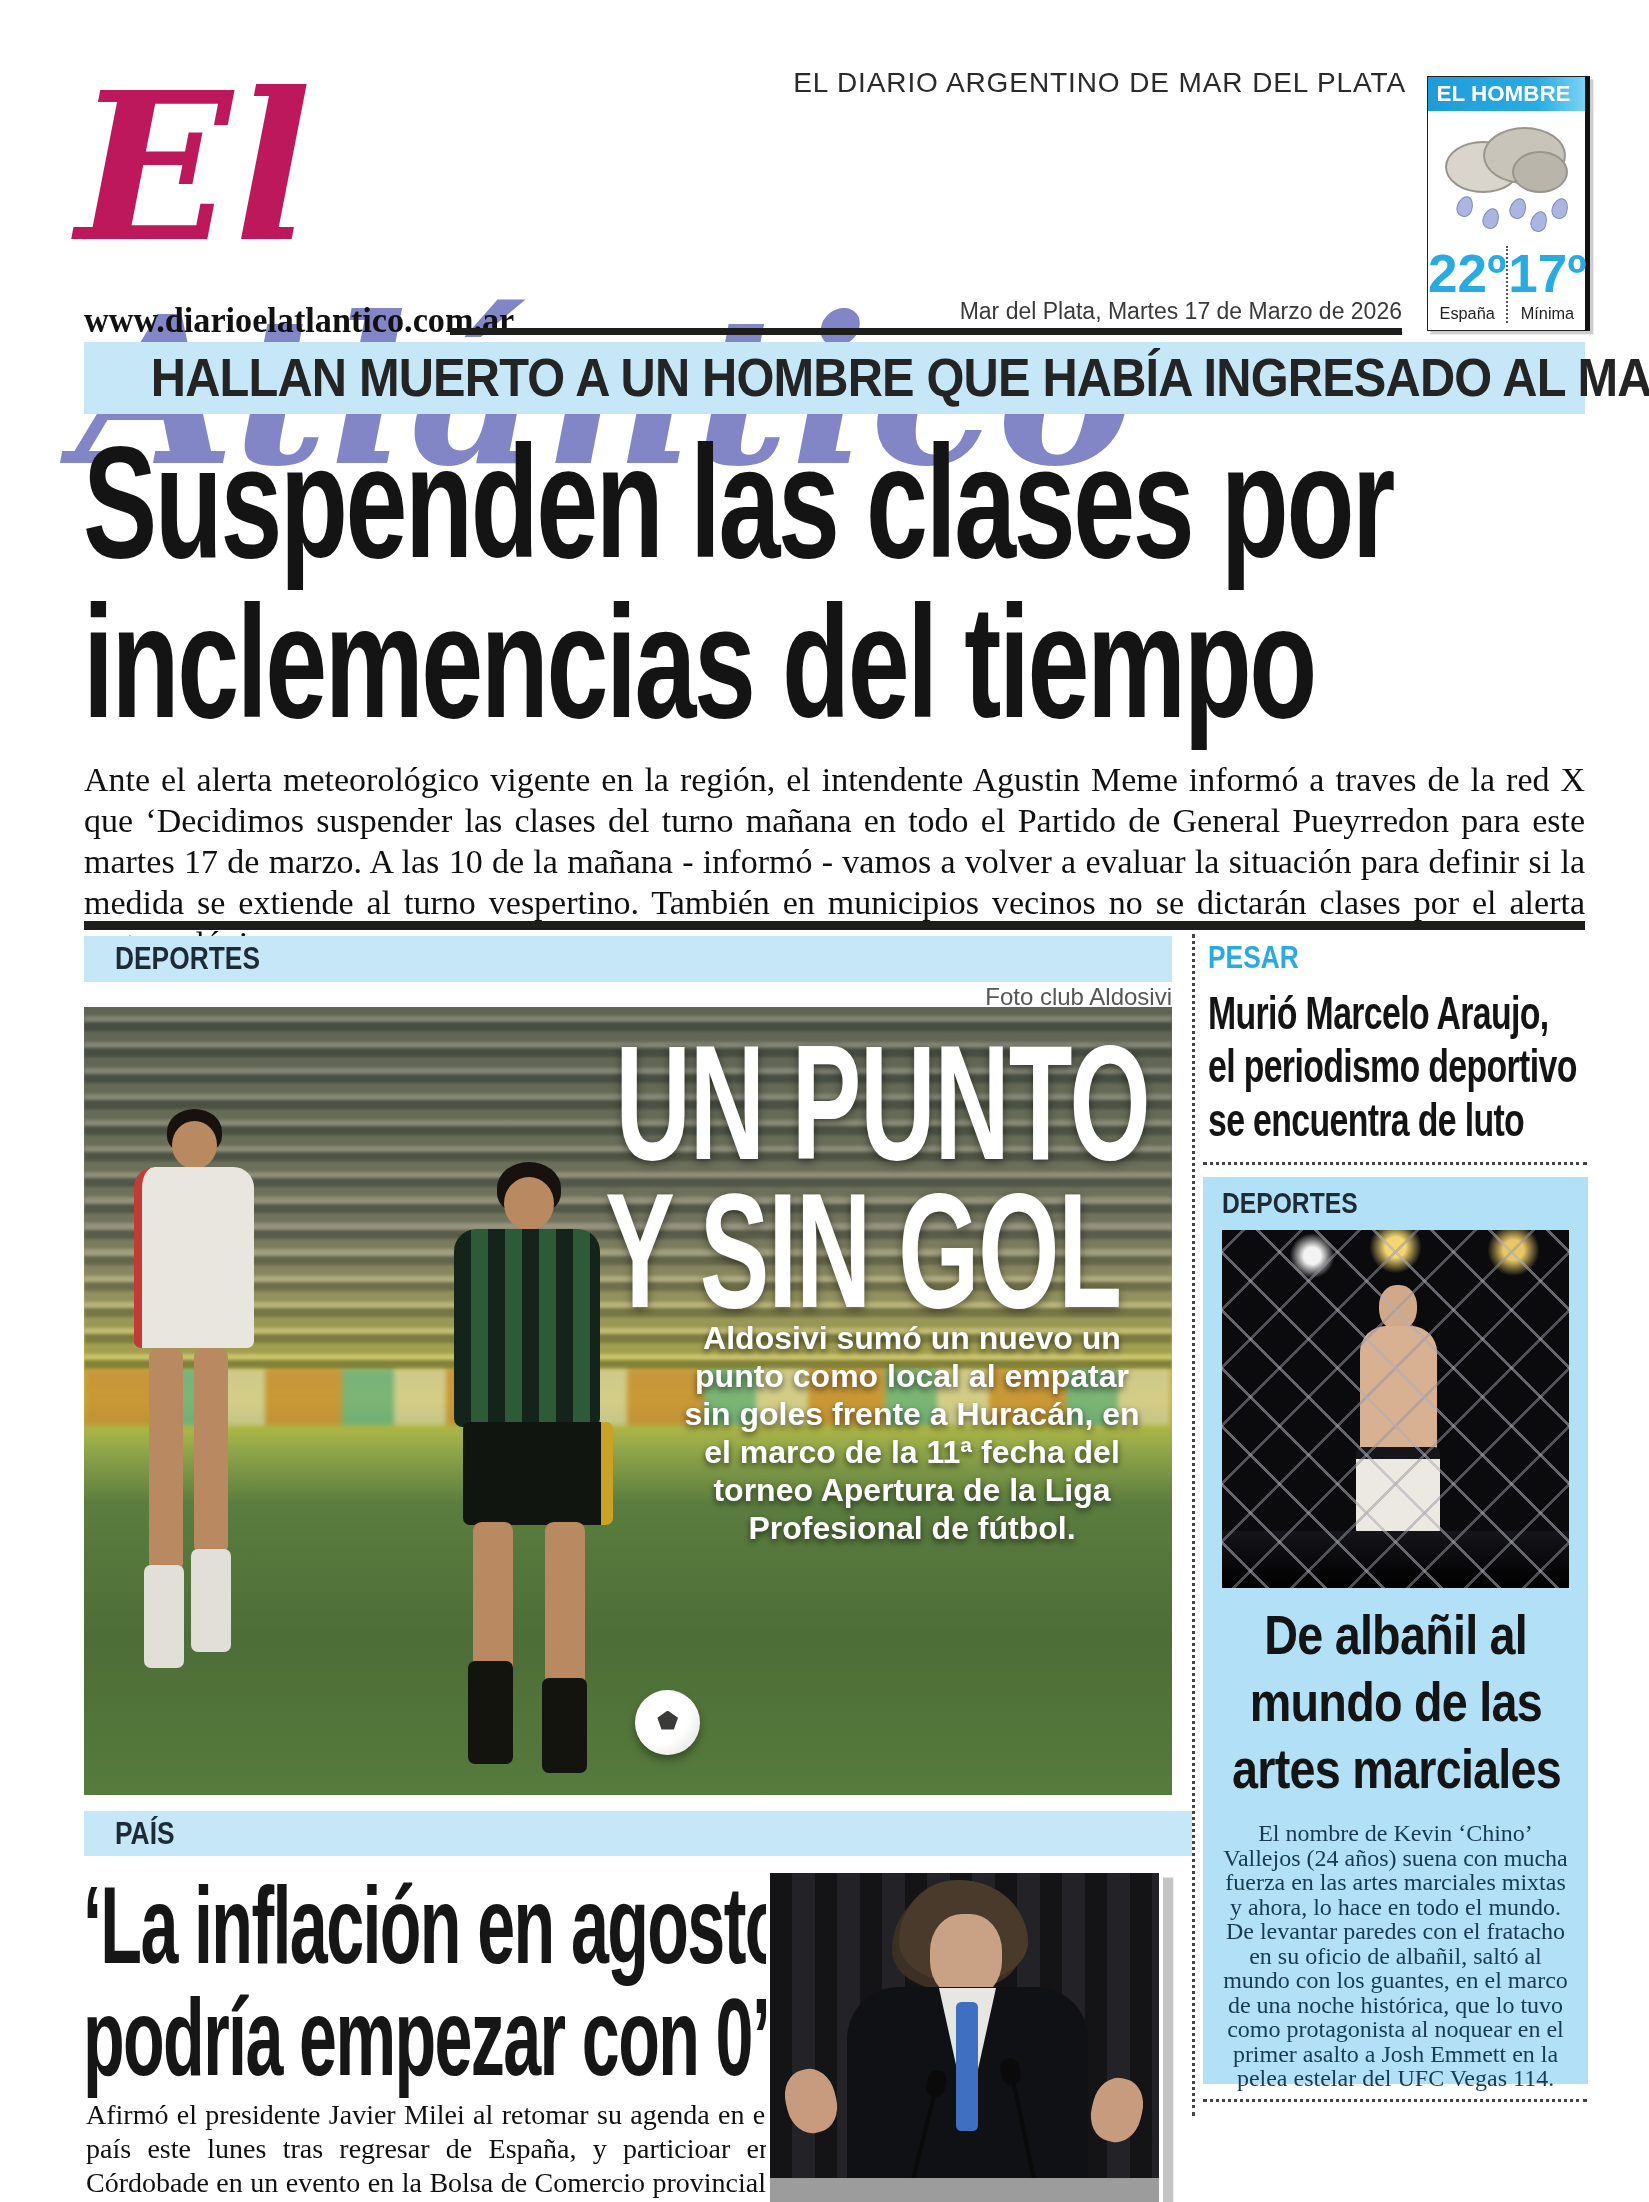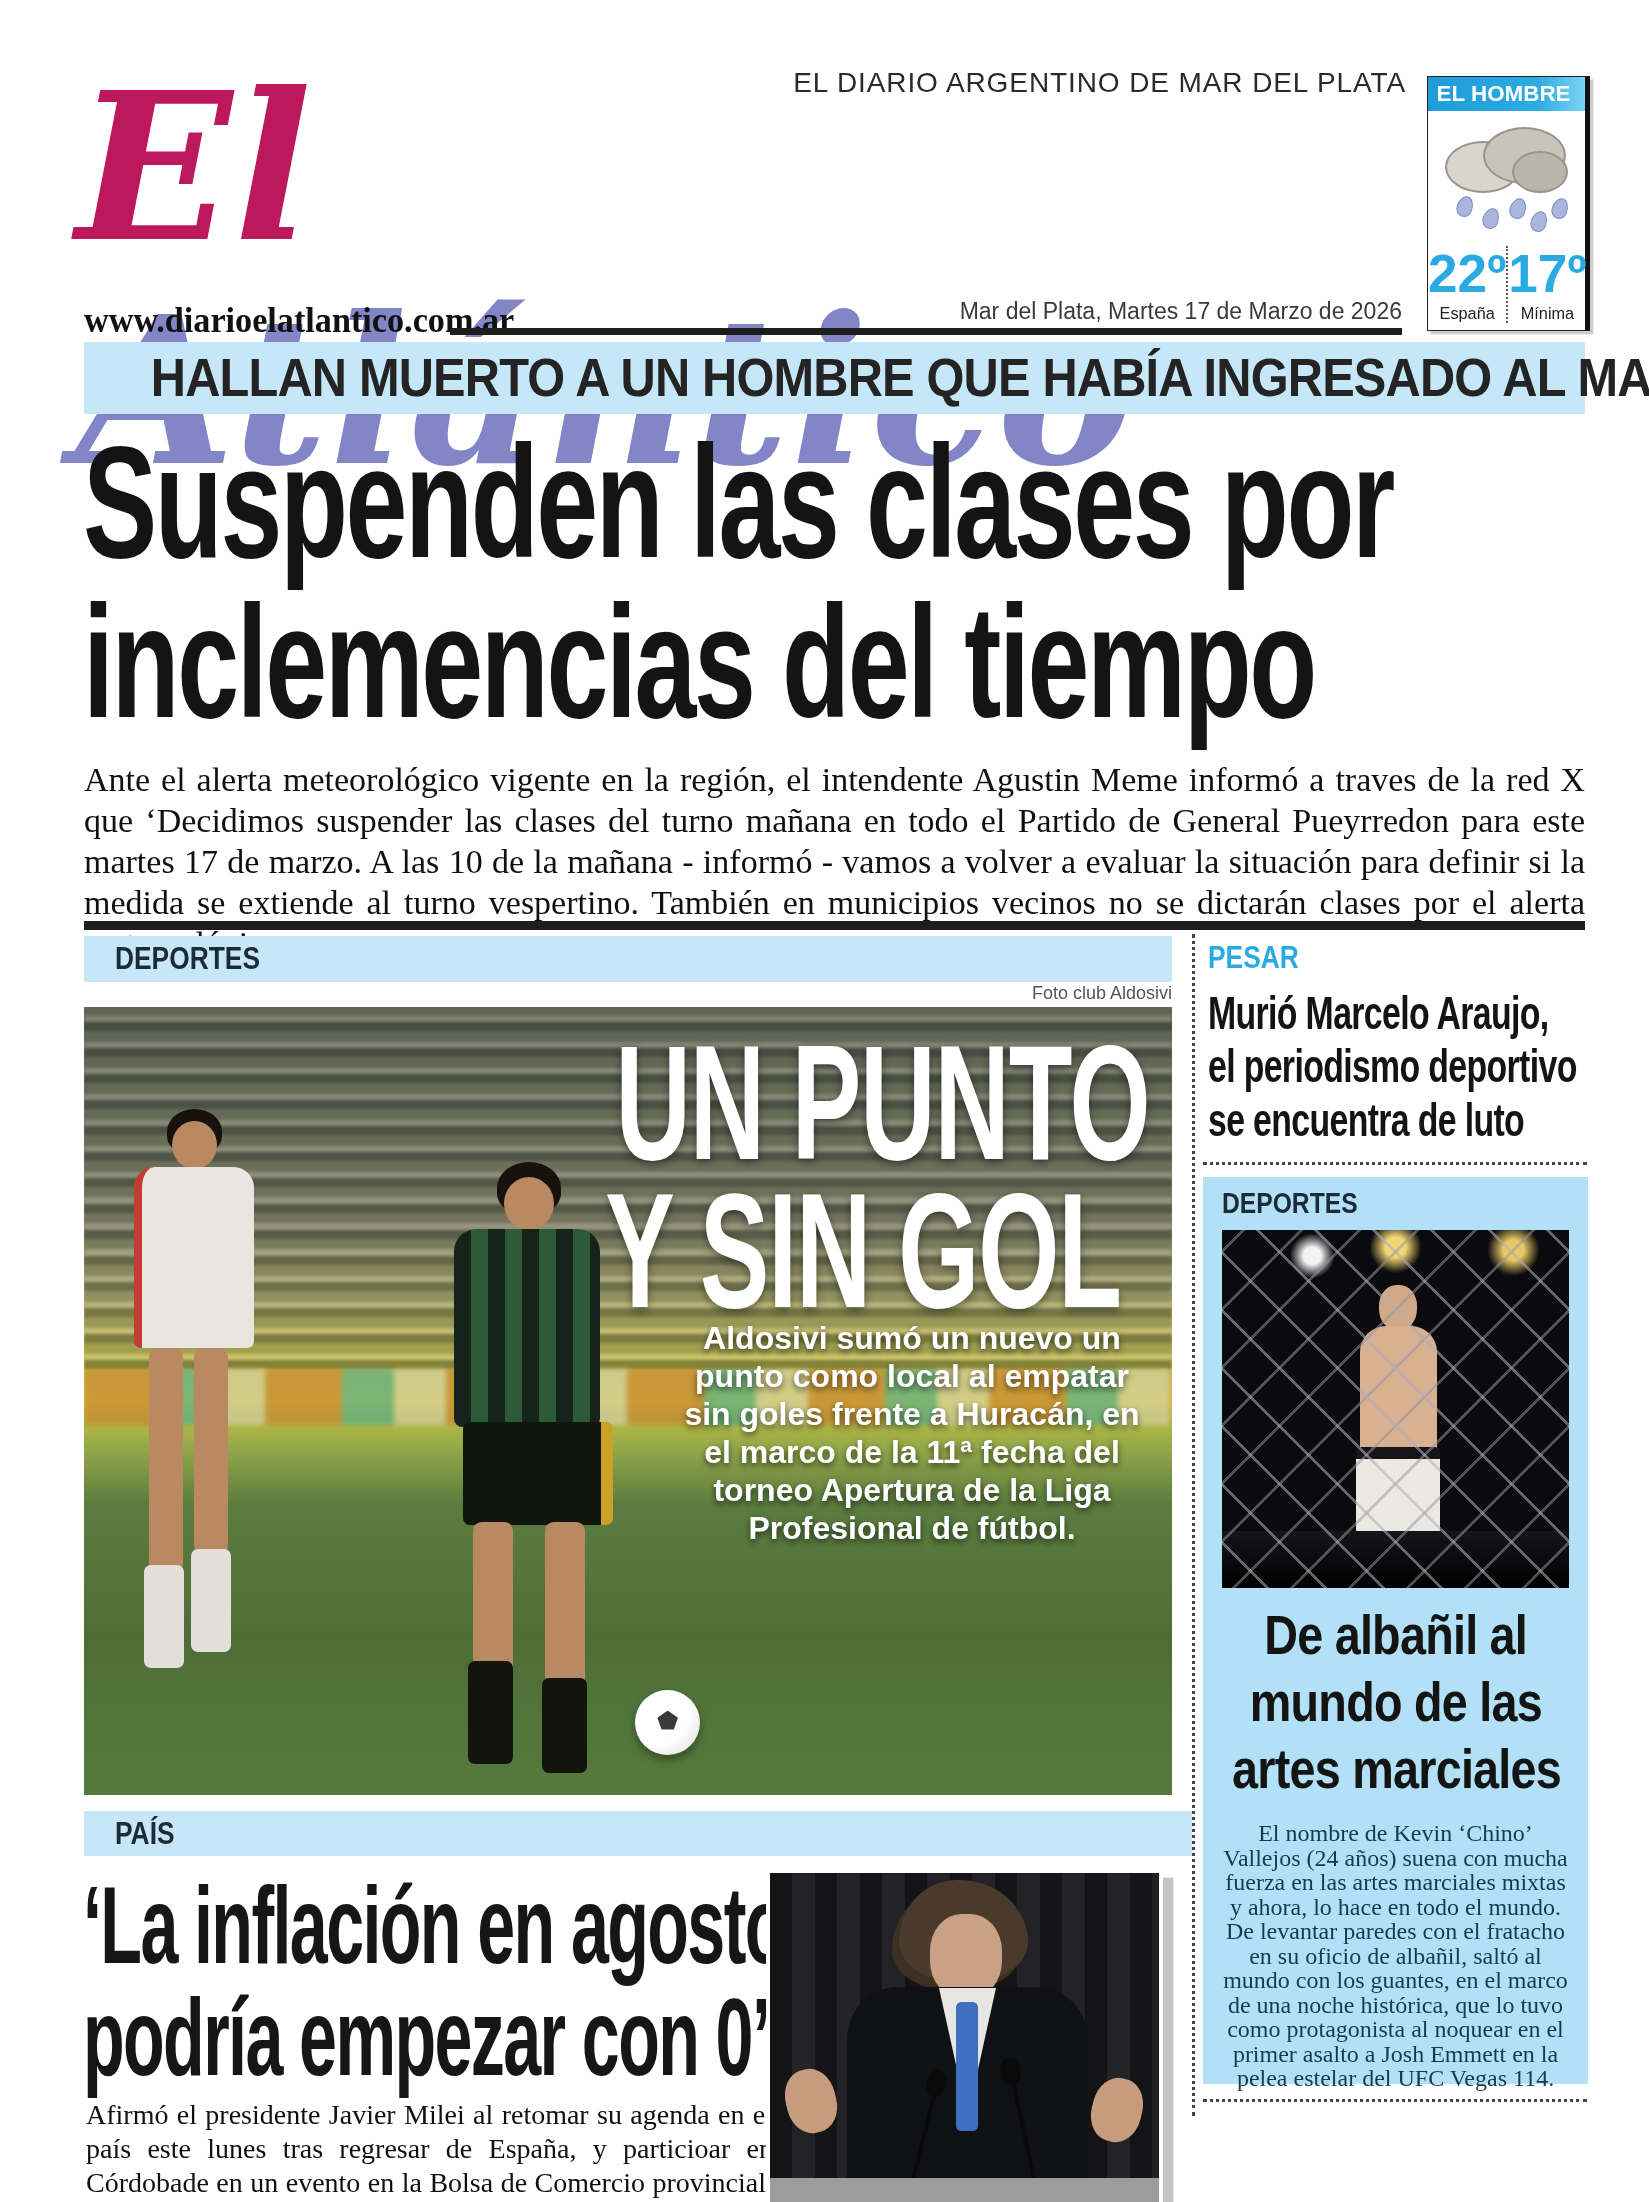--- a/index.html
+++ b/index.html
@@ -50,21 +50,21 @@
   .h1a{top:423px;}
   .h1b{top:583px;}
   .lead{left:84px;top:759px;width:1501px;font-family:"Liberation Serif",serif;font-size:34px;
         line-height:41px;color:#101010;text-align:justify;}
   .rule2{left:84px;top:921px;width:1501px;height:8.6px;background:#1d1d1b;}
 
   
   .secbar{background:#c5e7f8;}
   .secbar span{font-size:31px;font-weight:bold;color:#1d2b36;letter-spacing:0;transform:scaleX(.85);margin-left:31px;}
   .bar-dep{left:84px;top:936px;width:1088px;height:46px;line-height:46px;}
-  .photo-credit{top:983px;left:84px;width:1088px;text-align:right;font-size:18px;color:#555;}
+  .photo-credit{top:983px;left:84px;width:1088px;text-align:right;font-size:24px;color:#555;}
 
   
   .photo-soccer{left:84px;top:1007px;width:1088px;height:788px;overflow:hidden;
     background:linear-gradient(180deg,#62665a 0%,#6e7260 16%,#7e7e68 28%,#a8a46c 36%,#c3bd52 44%,#cdc73e 50%,#93a74a 56%,#5b7d3f 63%,#4d6e37 80%,#567b3d 100%);}
   .stands{position:absolute;left:0;top:0;width:100%;height:46%;
     background:repeating-linear-gradient(0deg,rgba(20,30,20,.38) 0 8.6px,rgba(220,215,190,.25) 8.6px 15.5px,rgba(90,95,70,.3) 15.5px 26px);
     filter:blur(1.7px);}
   .bandfence{position:absolute;left:0;top:46%;width:100%;height:7%;
     background:repeating-linear-gradient(90deg,#c8742f 0 77px,#3aa7a0 77px 129px,#d8d2c0 129px 181px);opacity:.55;filter:blur(2.6px);}
   .fig{position:absolute;}

